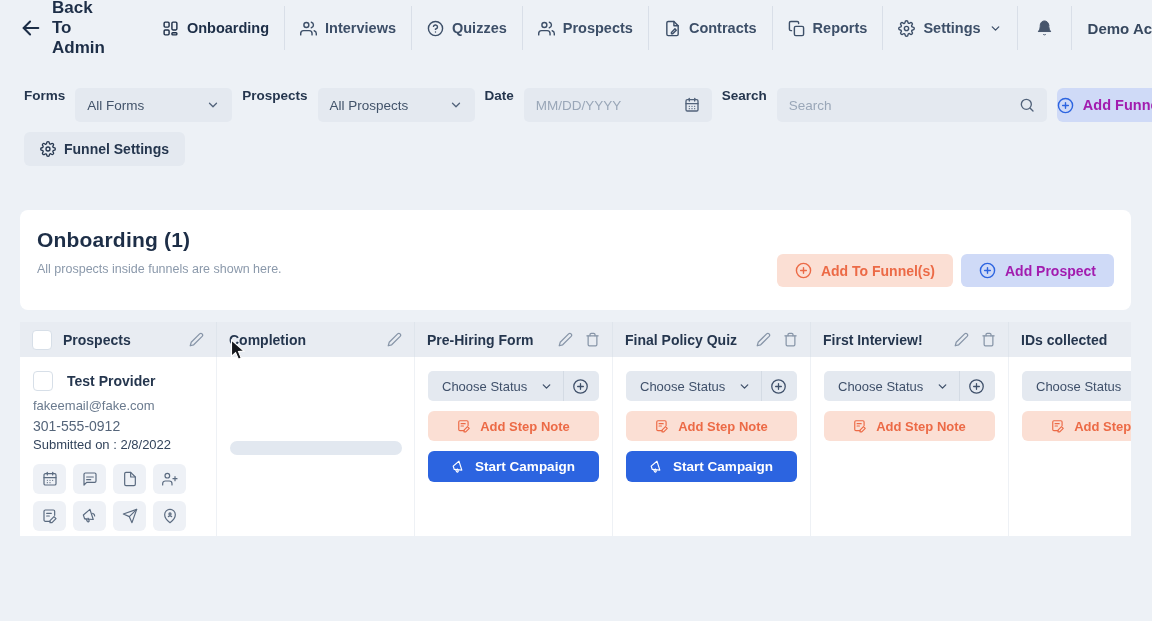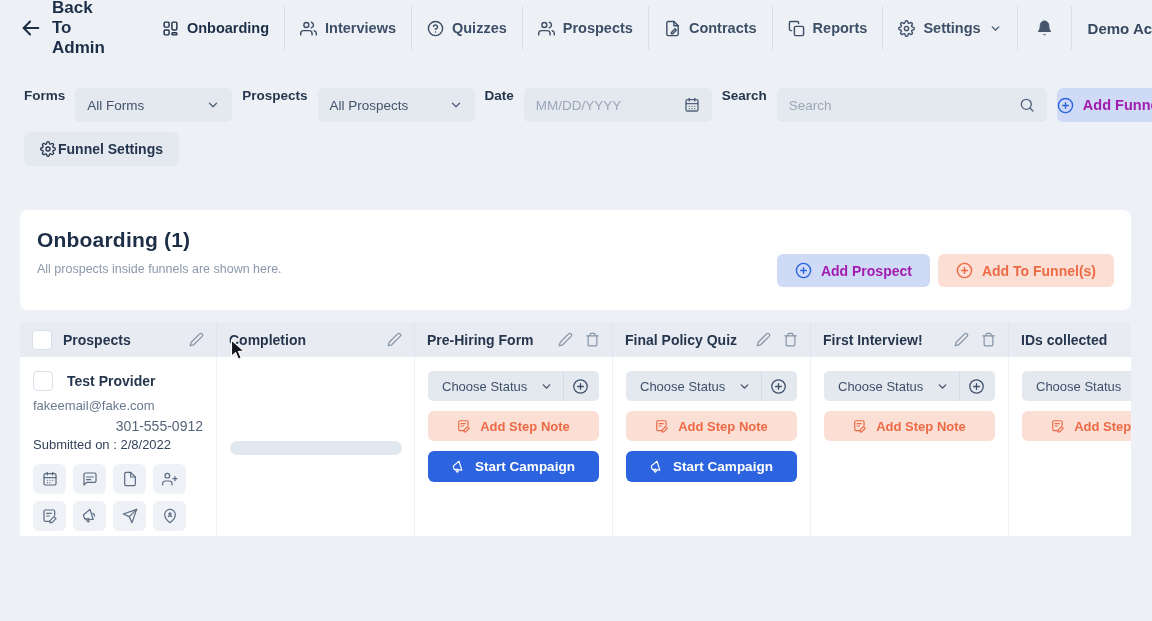--- a/index.html
+++ b/index.html
@@ -33,21 +33,21 @@
                    font-family:"Liberation Sans", sans-serif; color:#42536a; }
   .control input::placeholder { color:#9aa7b8; }
   .w-forms { width:157px; } .w-prospects { width:157px; } .w-date { width:188px; }
   .w-search { width:270px; } .w-funnels { width:156px; }
   .btn { display:flex; align-items:center; justify-content:center; gap:9px; border:none; border-radius:6px;
          font-family:"Liberation Sans", sans-serif; font-weight:700; cursor:pointer; white-space:nowrap; }
   .btn-blue  { background:#cfdaf7; color:#a21caf; }
   .btn-peach { background:#fbdfd4; color:#ec6a46; }
   .add-funnel { width:124px; height:34px; font-size:14.5px; }
   .funnel-settings { margin:10px 0 0 24px; height:34px; padding:0 16px; background:#e4e9f0;
-                     color:#25364e; font-size:14px; gap:2px; }
+                     color:#25364e; font-size:14px; gap:8px; }
 
   
   .panel { position:absolute; left:20px; top:210px; width:1111px; height:100px; background:#fff;
            border-radius:8px; padding:18px 17px 0 17px; }
   .panel h1 { font-size:21px; font-weight:700; color:#1d2e47; letter-spacing:0.2px; }
   .panel p { font-size:12.5px; color:#8b99ab; margin-top:10px; }
   .panel-actions { position:absolute; right:17px; top:44px; display:flex; gap:8px; }
   .panel-actions .btn { height:33px; font-size:14px; padding:0 18px; }
 
   
@@ -60,21 +60,21 @@
   .thead .cell .hlabel { white-space:nowrap; }
   .thead .hicons { margin-left:auto; display:flex; gap:12px; align-items:center; }
   .tbody .cell { height:179px; background:#fff; border-right:1px solid #eef1f5; padding:14px 13px; }
   .checkbox { width:20px; height:20px; background:#fff; border:1px solid #d7dfe8; border-radius:4px;
               flex:none; cursor:pointer; }
   .thead .checkbox { margin-right:11px; }
 
   .pname-row { display:flex; align-items:center; gap:14px; }
   .pname { font-size:14px; font-weight:700; color:#25364e; }
   .pemail { font-size:13px; color:#6a7a8e; margin-top:7px; }
-  .pphone { font-size:14px; color:#55657a; margin-top:5px;text-align:right; }
+  .pphone { font-size:14px; color:#55657a; margin-top:5px; }
   .psub { font-size:13px; color:#33445c; margin-top:3px; }
   .psub b { font-weight:400; }
   .icon-grid { display:grid; grid-template-columns:repeat(4,33px); gap:7px 7px; margin-top:12px; }
   .icon-btn { width:33px; height:30px; background:#eef1f6; border-radius:6px; display:flex;
               align-items:center; justify-content:center; cursor:pointer; }
 
   .progress { margin-top:70px; height:14px; width:172px; background:#e2e8f0; border-radius:7px; overflow:hidden; }
   .progress i { display:block; height:100%; background:#2c64e0; border-radius:7px; }
 
   .step-stack { display:flex; flex-direction:column; gap:10px; }
@@ -276,39 +276,39 @@
           <path d="M19.4 15a1.65 1.65 0 0 0 .33 1.82l.06.06a2 2 0 0 1-2.83 2.83l-.06-.06a1.65 1.65 0 0 0-1.82-.33 1.65 1.65 0 0 0-1 1.51V21a2 2 0 0 1-4 0v-.09A1.65 1.65 0 0 0 9 19.4a1.65 1.65 0 0 0-1.82.33l-.06.06a2 2 0 0 1-2.83-2.83l.06-.06a1.65 1.65 0 0 0 .33-1.82 1.65 1.65 0 0 0-1.51-1H3a2 2 0 0 1 0-4h.09A1.65 1.65 0 0 0 4.6 9a1.65 1.65 0 0 0-.33-1.82l-.06-.06a2 2 0 0 1 2.83-2.83l.06.06a1.65 1.65 0 0 0 1.82.33H9a1.65 1.65 0 0 0 1-1.51V3a2 2 0 0 1 4 0v.09a1.65 1.65 0 0 0 1 1.51 1.65 1.65 0 0 0 1.82-.33l.06-.06a2 2 0 0 1 2.83 2.83l-.06.06a1.65 1.65 0 0 0-.33 1.82V9a1.65 1.65 0 0 0 1.51 1H21a2 2 0 0 1 0 4h-.09a1.65 1.65 0 0 0-1.51 1z"></path>
         </svg>
     </span>
     <span>Funnel Settings</span>
   </button>
 
   <section class="panel">
     <h1>Onboarding (1)</h1>
     <p>All prospects inside funnels are shown here.</p>
     <div class="panel-actions">
+      <button class="btn btn-peach">
+        <span>
+          <svg width="17" height="17" viewBox="0 0 24 24" fill="none" stroke="#ec6a46" stroke-width="2" stroke-linecap="round">
+              <circle cx="12" cy="12" r="10"></circle>
+              <line x1="12" y1="8" x2="12" y2="16"></line>
+              <line x1="8" y1="12" x2="16" y2="12"></line>
+            </svg>
+        </span>
+        <span>Add To Funnel(s)</span>
+      </button>
       <button class="btn btn-blue">
         <span>
           <svg width="17" height="17" viewBox="0 0 24 24" fill="none" stroke="#2c64e0" stroke-width="2" stroke-linecap="round">
               <circle cx="12" cy="12" r="10"></circle>
               <line x1="12" y1="8" x2="12" y2="16"></line>
               <line x1="8" y1="12" x2="16" y2="12"></line>
             </svg>
         </span>
         <span>Add Prospect</span>
-      </button>
-      <button class="btn btn-peach">
-        <span>
-          <svg width="17" height="17" viewBox="0 0 24 24" fill="none" stroke="#ec6a46" stroke-width="2" stroke-linecap="round">
-              <circle cx="12" cy="12" r="10"></circle>
-              <line x1="12" y1="8" x2="12" y2="16"></line>
-              <line x1="8" y1="12" x2="16" y2="12"></line>
-            </svg>
-        </span>
-        <span>Add To Funnel(s)</span>
       </button>
     </div>
   </section>
 
   <section class="table">
     <div class="trow thead">
       <div class="cell">
         <span class="checkbox"></span>
         <span class="hlabel">Prospects</span>
         <span class="hicons">

